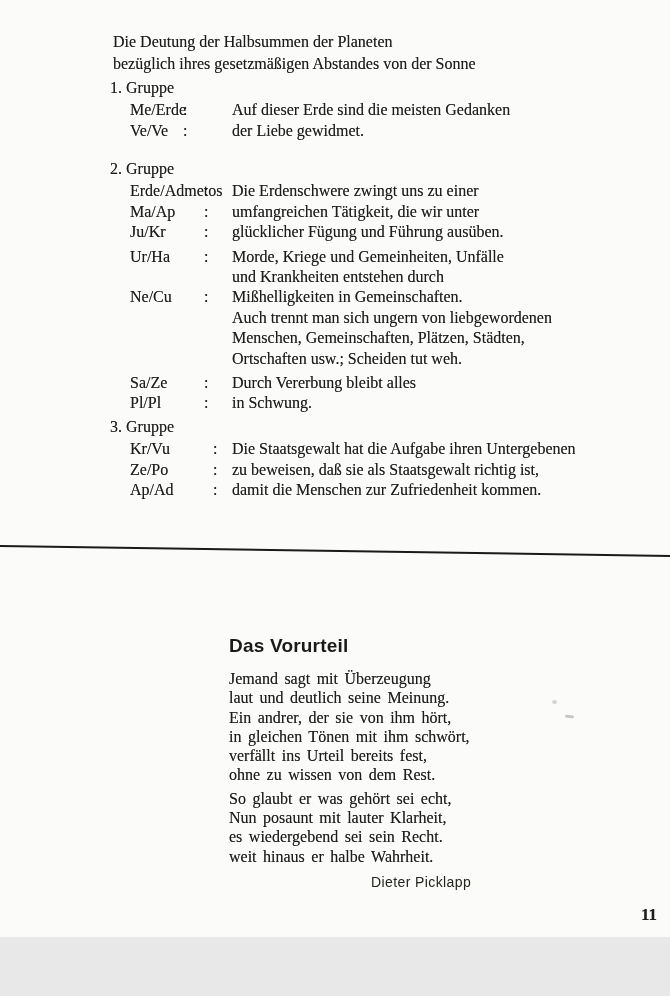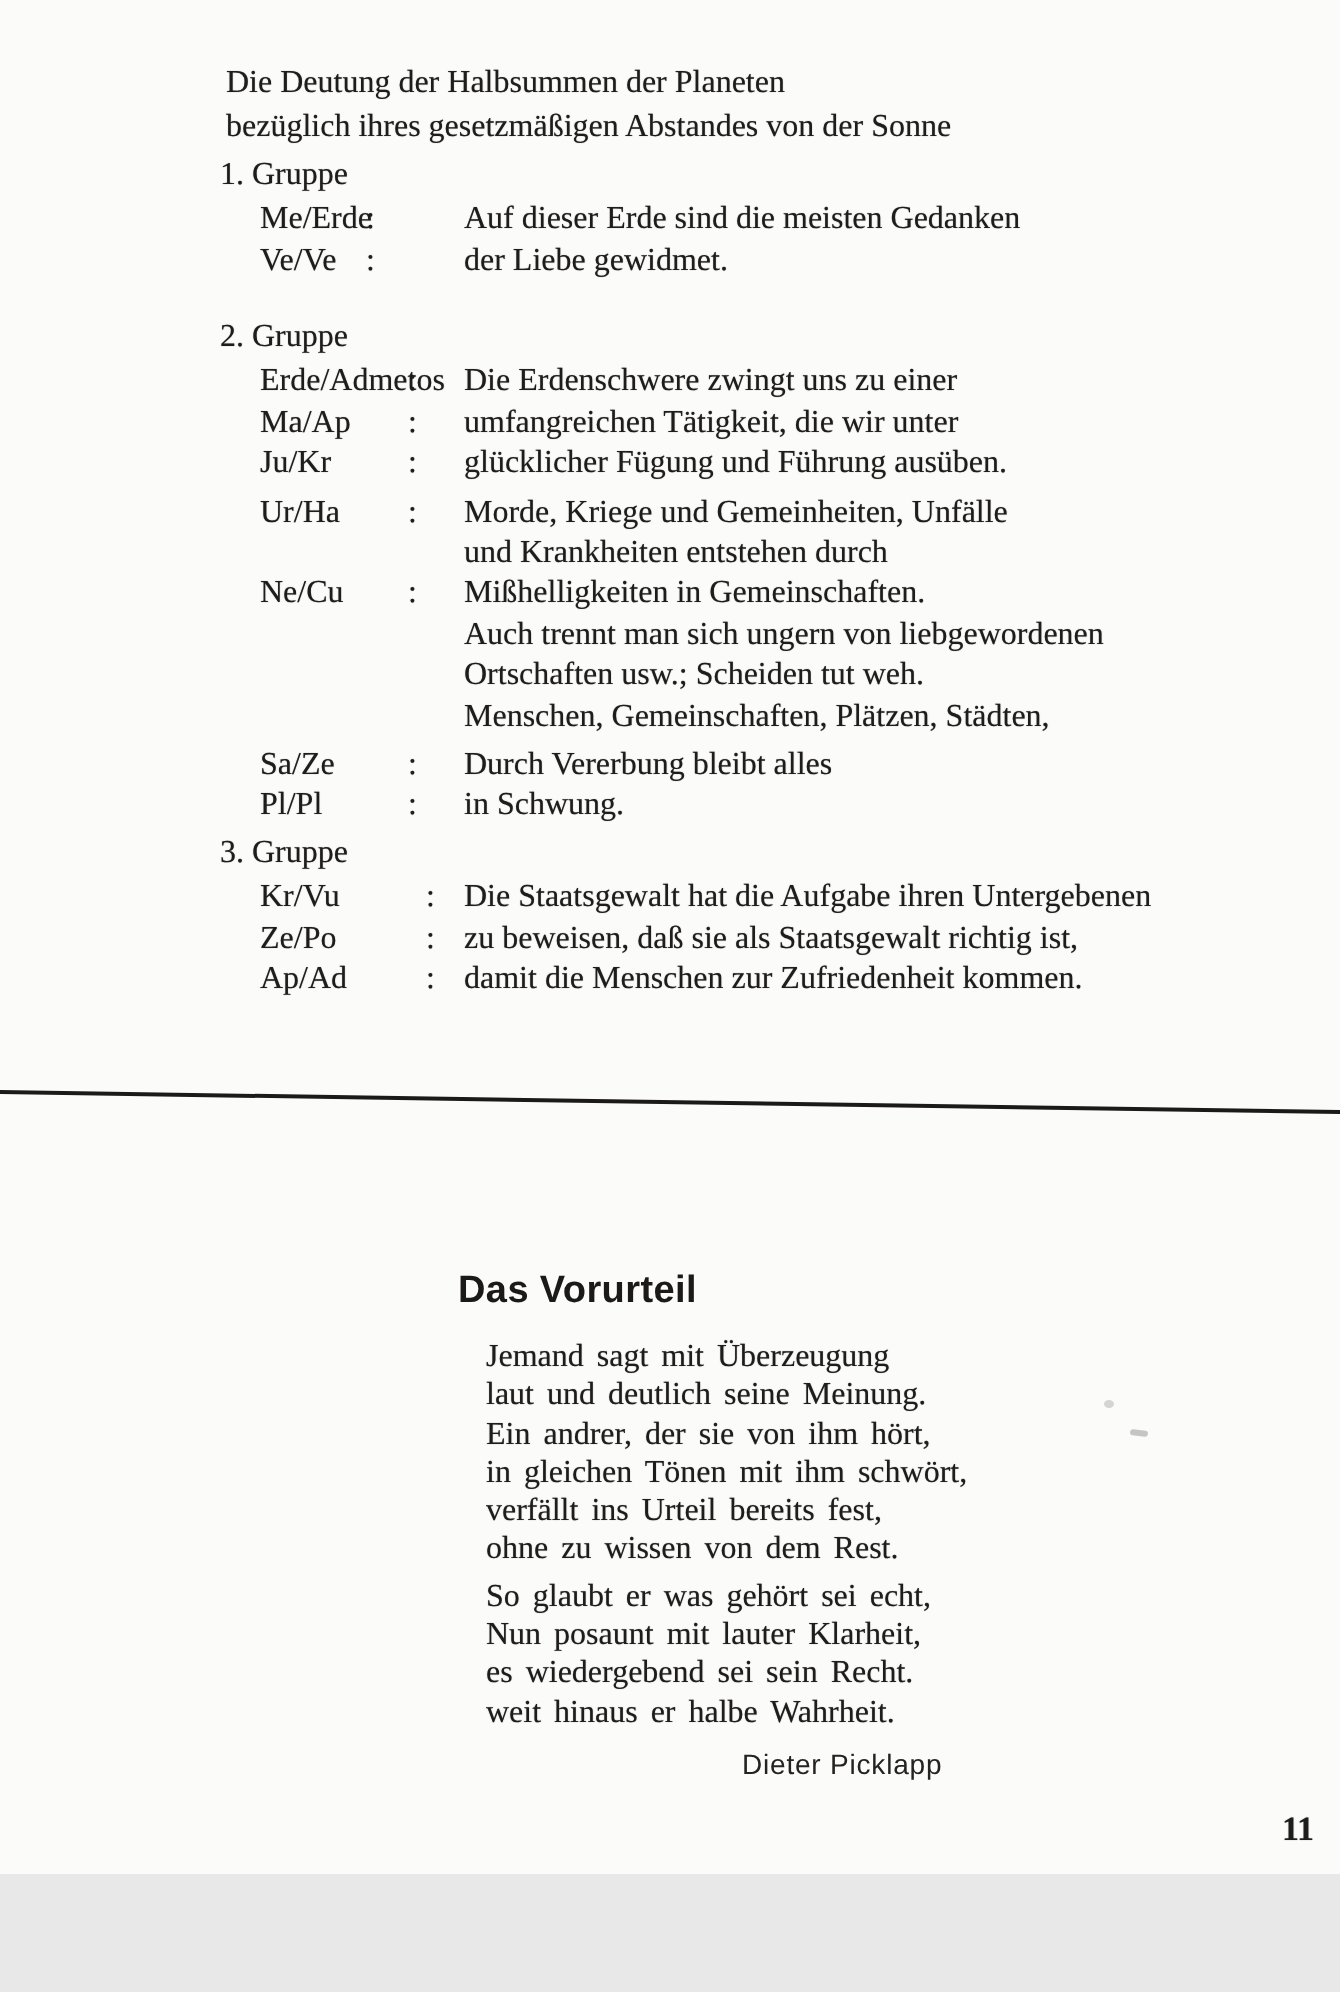--- a/index.html
+++ b/index.html
@@ -52,21 +52,20 @@
   #poem{position:absolute;left:229px;top:634px;width:400px;}
   #poem-title{
     font-family:"Liberation Sans","DejaVu Sans",sans-serif;
     font-weight:bold;font-size:19px;line-height:24px;
     letter-spacing:.2px;margin-bottom:11px;color:#1b1a18;
   }
   .stanza{
     font-size:16px;line-height:19.3px;word-spacing:2.5px;
     margin-bottom:4px;
     text-shadow:0 0 .5px rgba(30,29,27,.55);
-    margin-left:14px;
   }
   #poem-author{
     font-family:"Liberation Sans","DejaVu Sans",sans-serif;
     font-weight:normal;font-size:14px;letter-spacing:.4px;
     margin-left:142px;margin-top:8px;color:#242320;
   }
 
   
   #page-number{
     position:absolute;right:13px;top:905px;
@@ -140,26 +139,26 @@
     <span class="txt">Mißhelligkeiten in Gemeinschaften.</span>
   </div>
           <div class="row">
     <span class="lbl"></span>
     <span class="colon"></span>
     <span class="txt">Auch trennt man sich ungern von liebgewordenen</span>
   </div>
           <div class="row">
     <span class="lbl"></span>
     <span class="colon"></span>
+    <span class="txt">Menschen, Gemeinschaften, Plätzen, Städten,</span>
+  </div>
+          <div class="row">
+    <span class="lbl"></span>
+    <span class="colon"></span>
     <span class="txt">Ortschaften usw.; Scheiden tut weh.</span>
-  </div>
-          <div class="row">
-    <span class="lbl"></span>
-    <span class="colon"></span>
-    <span class="txt">Menschen, Gemeinschaften, Plätzen, Städten,</span>
   </div>
           <div class="row pb">
     <span class="lbl">Sa/Ze</span>
     <span class="colon">:</span>
     <span class="txt">Durch Vererbung bleibt alles</span>
   </div>
           <div class="row">
     <span class="lbl">Pl/Pl</span>
     <span class="colon">:</span>
     <span class="txt">in Schwung.</span>

